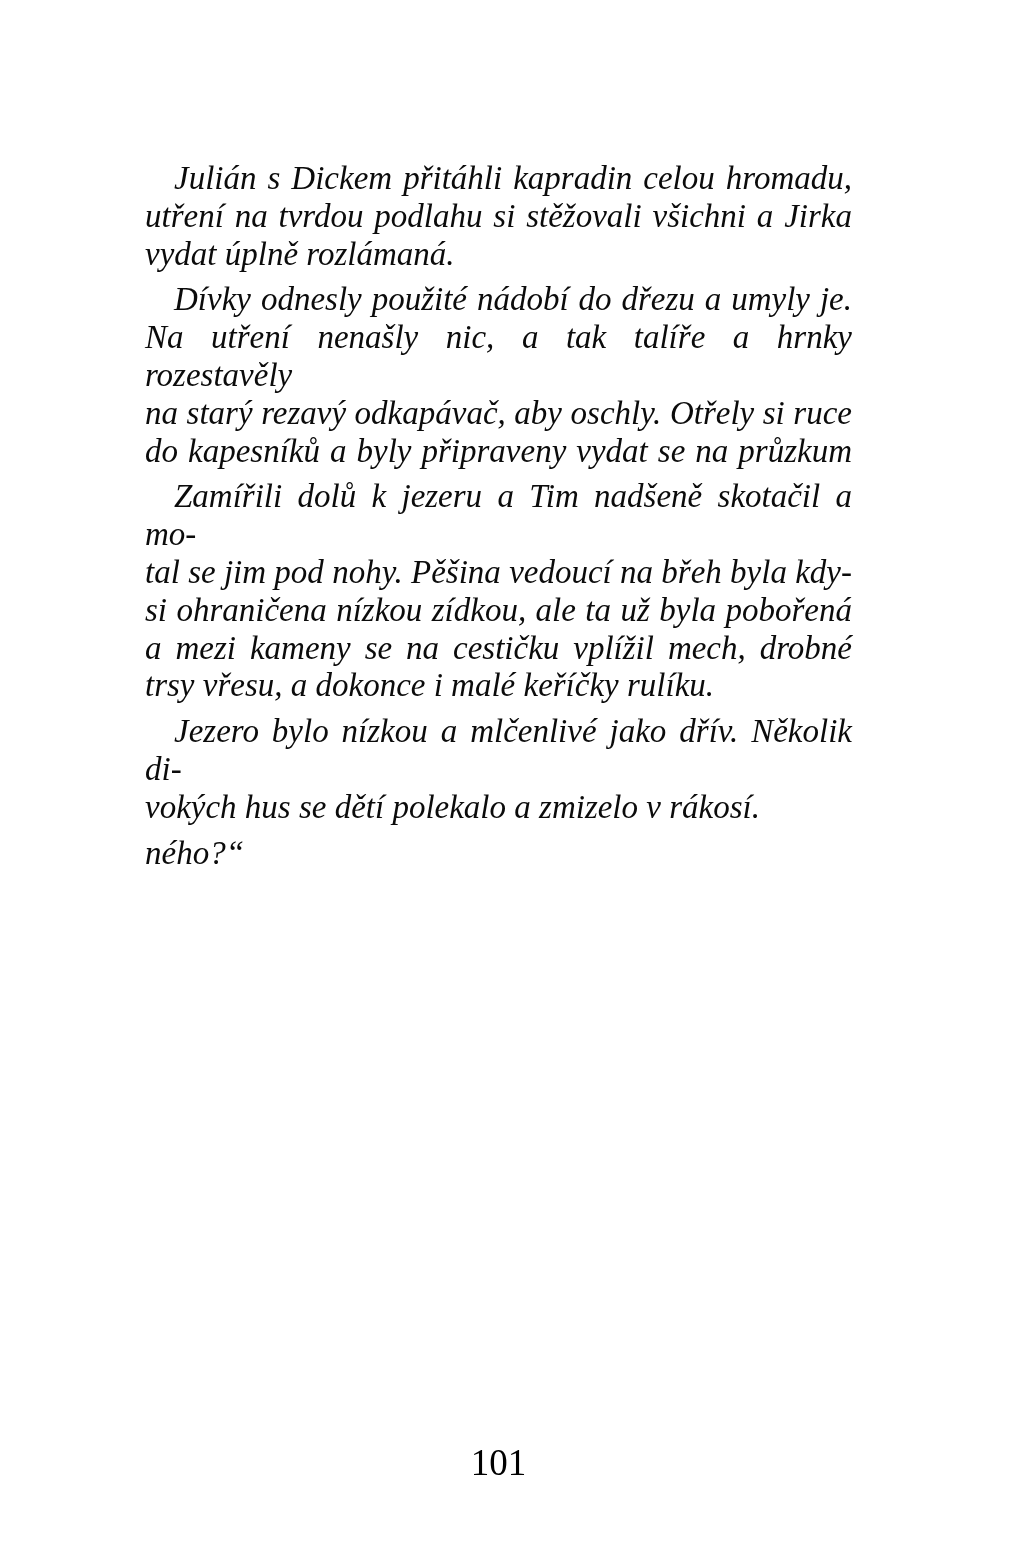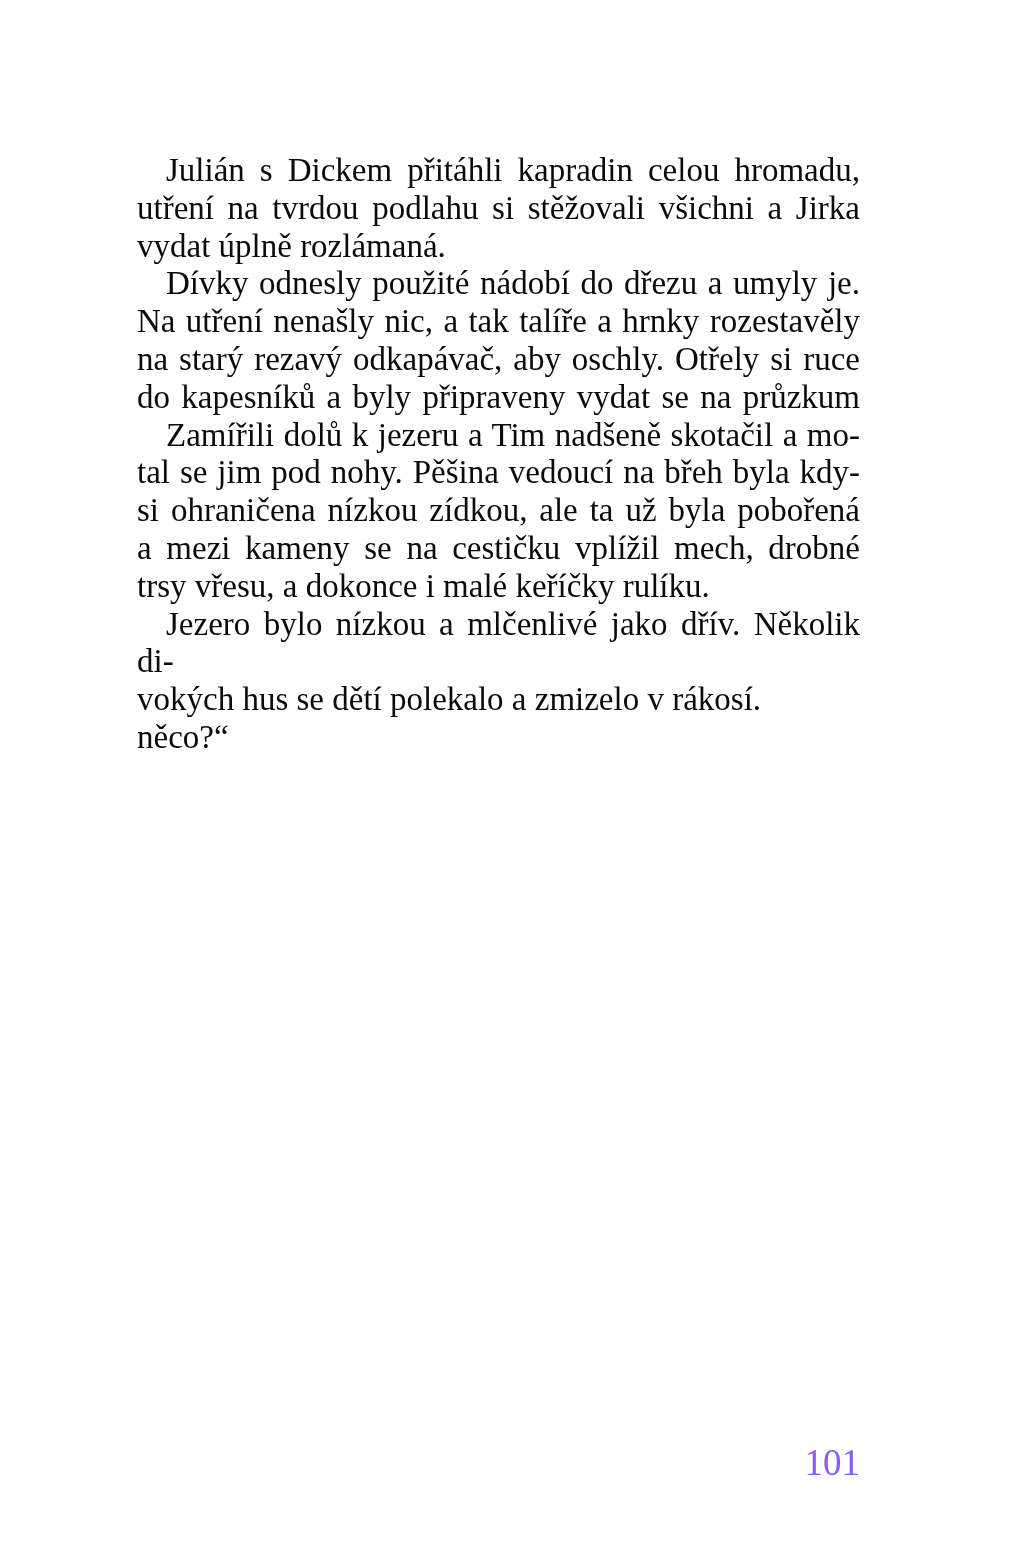--- a/index.html
+++ b/index.html
@@ -25,43 +25,44 @@
     position: absolute;
     left: 137px;
     top: 152px;
     width: 723px;
     font-size: 33px;
     line-height: 37.8px;
     color: #0b0b0b;
     -webkit-font-smoothing: antialiased;
   }
   .paragraph {
-    margin: 0;
+    margin: 8px;
     padding: 0;
+    font-style: italic;
   }
   .line {
     text-align: justify;
     text-align-last: justify;
     white-space: normal;
   }
   .line.first {
     text-indent: 29px;
   }
   .line.last {
     text-align-last: left;
   }
   .page-number {
     position: absolute;
     left: 137px;
     top: 1444px;
     width: 723px;
-    text-align: right;
+    text-align: center;
     font-size: 37px;
     line-height: 1;
-    color: #8b5cf6;
+    color: #000000;
   }
 </style>
 </head>
 <body>
 
 <div class="book-page">
   <div class="text-block">
       <div class="paragraph">
         <div class="line first">Julián s Dickem přitáhli kapradin celou hromadu,</div>
         <div class="line">utření na tvrdou podlahu si stěžovali všichni a Jirka</div>
@@ -78,17 +79,17 @@
         <div class="line">tal se jim pod nohy. Pěšina vedoucí na břeh byla kdy-</div>
         <div class="line">si ohraničena nízkou zídkou, ale ta už byla pobořená</div>
         <div class="line">a mezi kameny se na cestičku vplížil mech, drobné</div>
         <div class="line last">trsy vřesu, a dokonce i malé keříčky rulíku.</div>
       </div>
       <div class="paragraph">
         <div class="line first">Jezero bylo nízkou a mlčenlivé jako dřív. Několik di-</div>
         <div class="line last">vokých hus se dětí polekalo a zmizelo v rákosí.</div>
       </div>
       <div class="paragraph">
-        <div class="line last">něco?“</div>
+        <div class="line last">ného?“</div>
       </div>
     </div>
   <div class="page-number">101</div>
 </div>
 
 </body></html>

